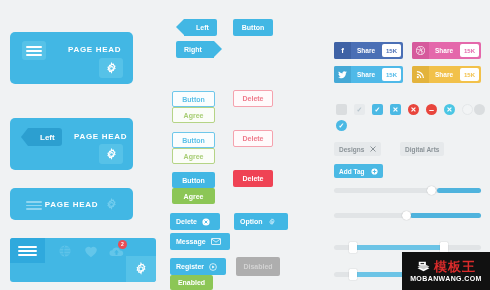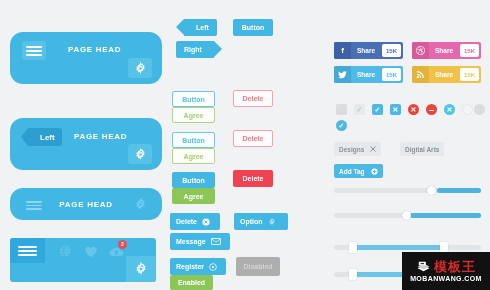--- a/index.html
+++ b/index.html
@@ -6,22 +6,22 @@
   html, body {
     width: 490px; height: 290px;
     background: #f0f2f3;
     font-family: "Liberation Sans", sans-serif;
     overflow: hidden;
   }
   .stage { position: relative; width: 490px; height: 290px; background: #f0f2f3; }
 
   
   .hdr {
-    position: absolute; left: 10px; width: 152px;
-    background: #42b7e4; border-radius: 13px;
+    position: absolute; left: 10px; width: 123px;
+    background: #42b7e4; border-radius: 5px;
   }
   .hdr-title {
     color: #ffffff; font-size: 8px; font-weight: bold;
     letter-spacing: 0.7px;
   }
   .sq-btn {
     background: #56c2e8; border-radius: 3px;
     display: flex; align-items: center; justify-content: center;
   }
   .burger { width: 16px; }

